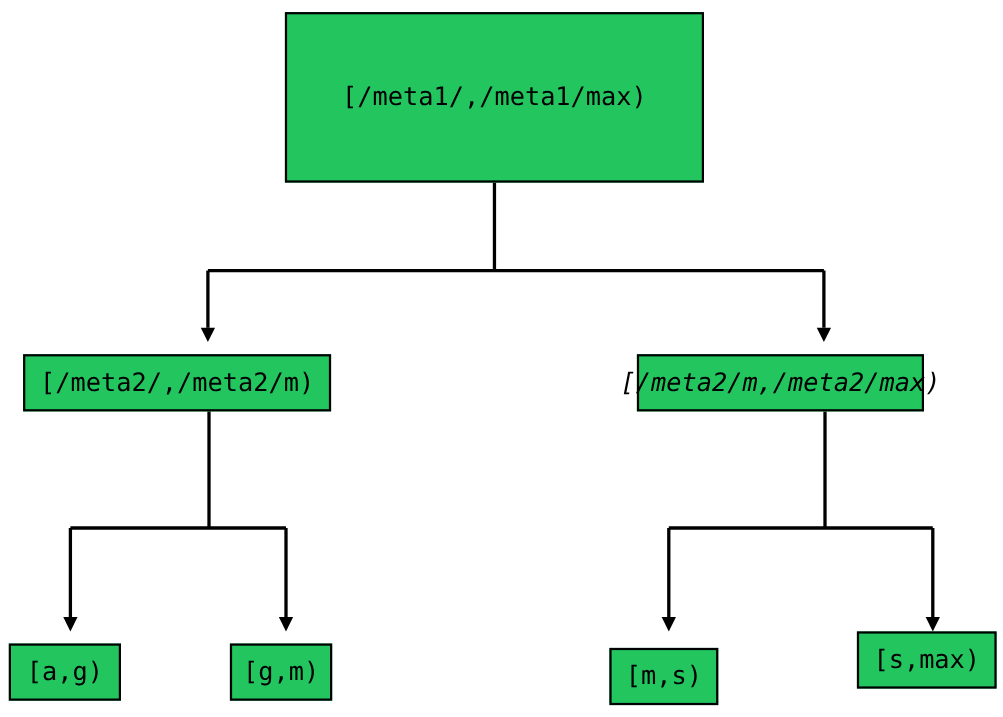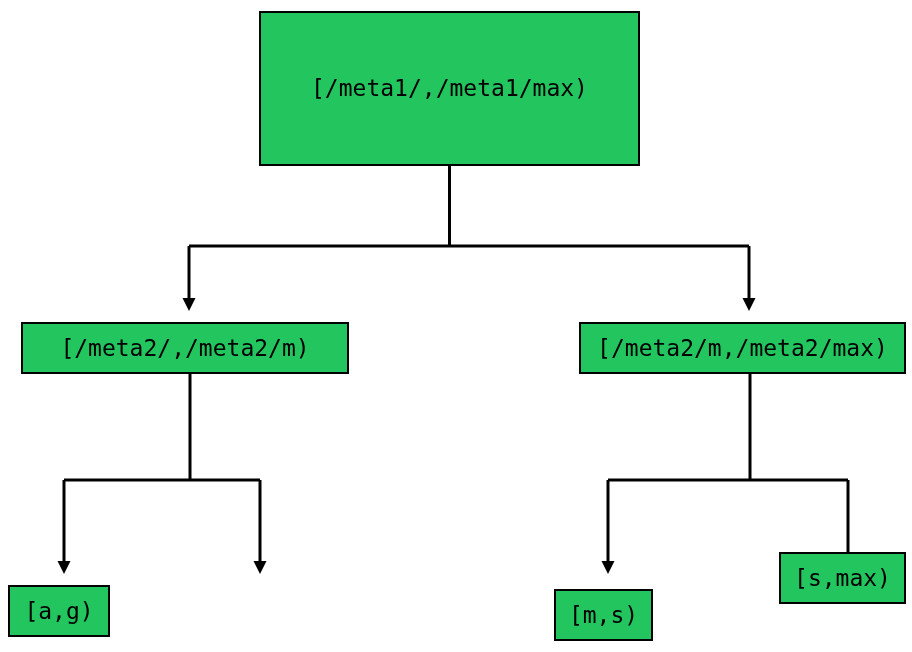--- a/index.html
+++ b/index.html
@@ -83,34 +83,37 @@
       <polygon points="253.5,561 266.5,561 260,574"></polygon>
       <polygon points="601.5,561 614.5,561 608,574"></polygon>
       <polygon points="841.5,561 854.5,561 848,574"></polygon>
     </g>
   </svg>
 
   <div class="node-box node-root" style="left:259px; top:11px; width:381px; height:155px;">
     <span class="node-label">[/meta1/,/meta1/max)</span>
   </div>
 
-  <div class="node-box node-mid" style="left:21px; top:322px; width:328px; height:52px;">
+  <div class="node-box node-mid" style="left:21px; top:322px; width:280px; height:52px;">
     <span class="node-label">[/meta2/,/meta2/m)</span>
   </div>
 
-  <div class="node-box node-mid" style="left:579px; top:322px; width:327px; height:52px;">
+  <div class="node-box node-mid" style="left:579px; top:322px; width:261px; height:52px;font-style:italic;">
     <span class="node-label">[/meta2/m,/meta2/max)</span>
   </div>
 
   <div class="node-box node-leaf" style="left:8px; top:585px; width:102px; height:52px;">
     <span class="node-label">[a,g)</span>
   </div>
 
+  <div class="node-box node-leaf" style="left:209px; top:585px; width:93px; height:52px;">
+    <span class="node-label">[g,m)</span>
+  </div>
 
   <div class="node-box node-leaf" style="left:554px; top:589px; width:99px; height:52px;">
     <span class="node-label">[m,s)</span>
   </div>
 
-  <div class="node-box node-leaf" style="left:779px; top:552px; width:127px; height:52px;">
+  <div class="node-box node-leaf" style="left:779px; top:574px; width:127px; height:52px;">
     <span class="node-label">[s,max)</span>
   </div>
 
 </div>
 
 </body></html>

